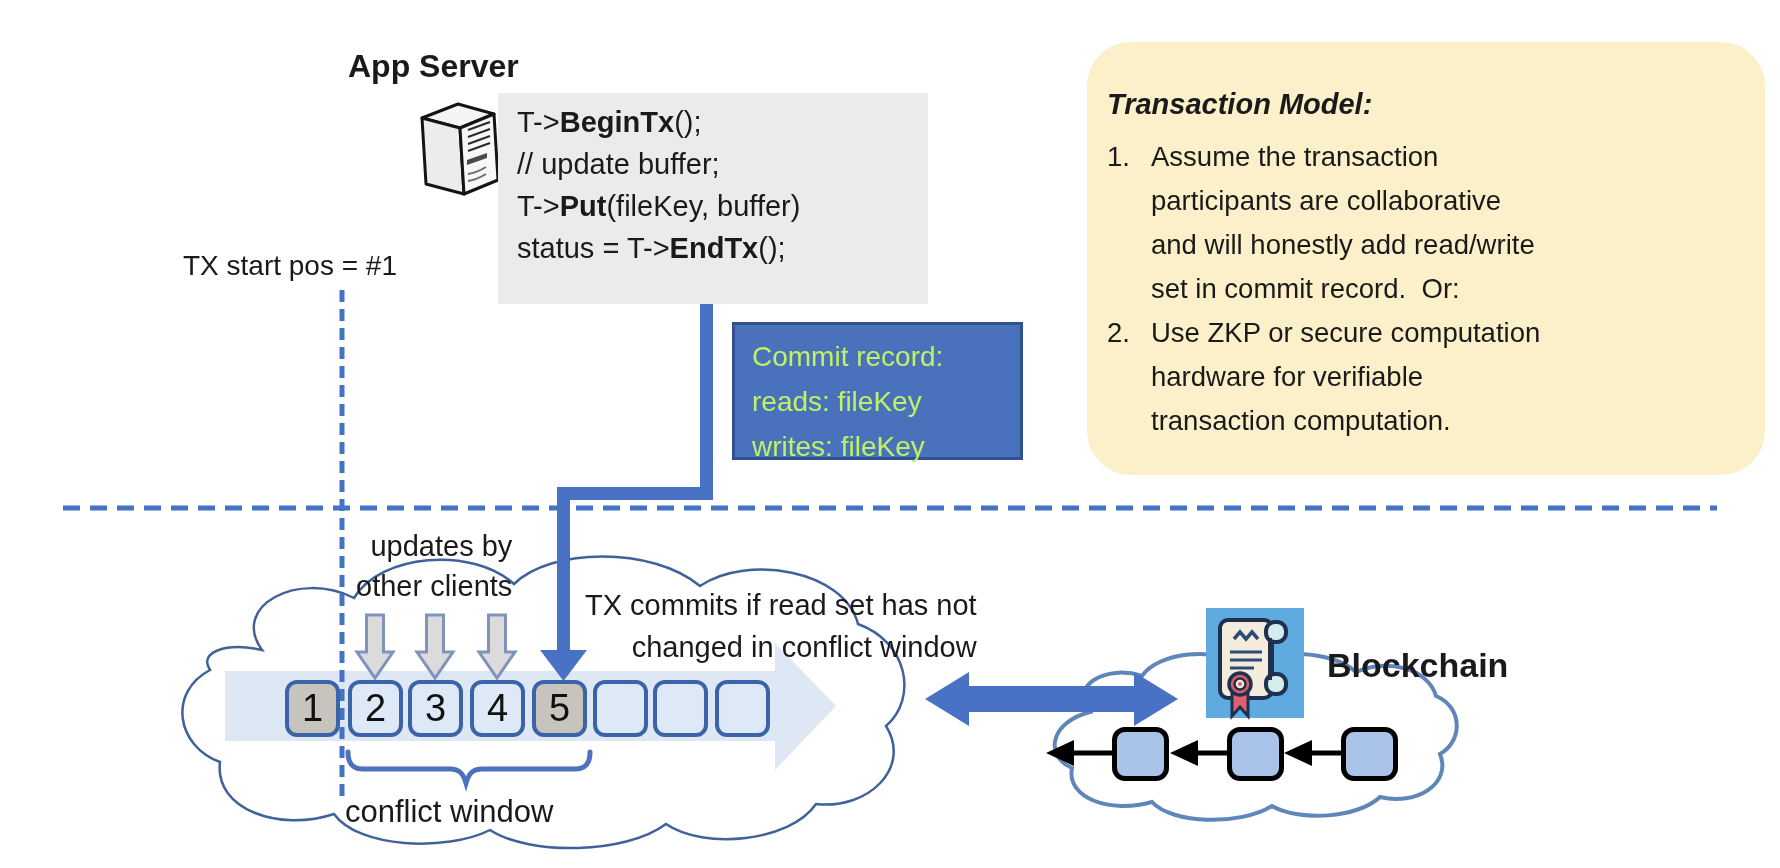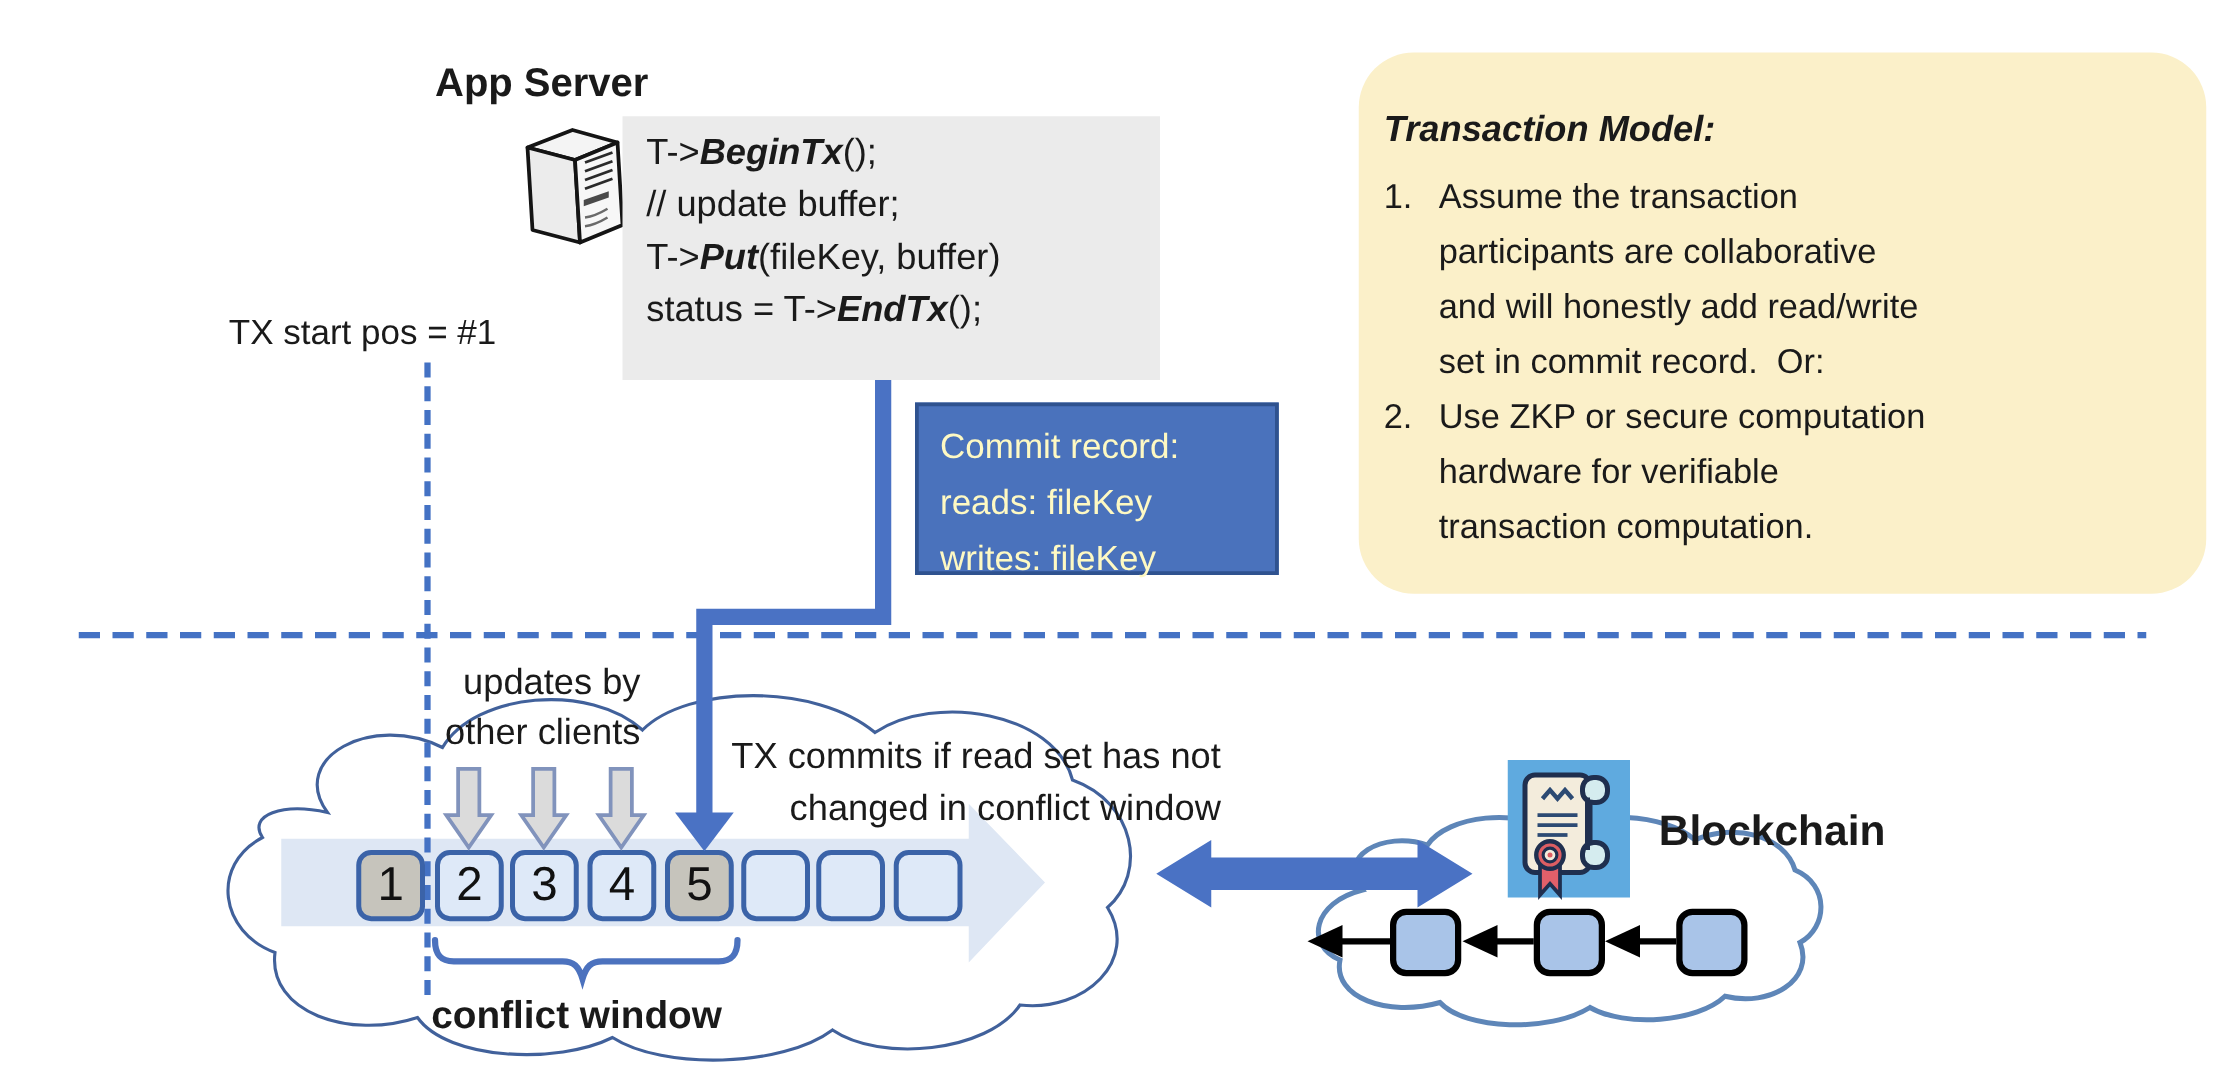--- a/index.html
+++ b/index.html
@@ -7,31 +7,31 @@
           font-family:"Liberation Sans",sans-serif;color:#1a1a1a;}
   .layer{position:absolute;left:0;top:0;width:1780px;height:868px;}
   .z1{z-index:1}.z2{z-index:2}.z4{z-index:4}
 
   
   .lbl{position:absolute;white-space:pre;text-align:right;}
   .app-server{left:348px;top:48px;font-size:32px;font-weight:bold;z-index:5;}
   .tx-start{left:183px;top:250px;font-size:28px;z-index:5;}
   .updates{left:356px;top:526px;font-size:29px;line-height:40px;z-index:5;}
   .commits{left:585px;top:584px;font-size:29px;line-height:42px;z-index:5;}
-  .conflict{left:345px;top:794px;font-size:31px;font-weight:bold;z-index:5;}
+  .conflict{left:345px;top:794px;font-size:31px;font-weight:normal;z-index:5;}
   .blockchain-lbl{left:1327px;top:646px;font-size:34px;font-weight:bold;z-index:5;}
 
   
   .code-box{position:absolute;left:498px;top:93px;width:430px;height:211px;background:#EBEBEB;
             z-index:5;padding:8px 0 0 19px;box-sizing:border-box;font-size:29px;line-height:42px;}
-  .code-line b{font-weight:bold;font-style:italic;}
+  .code-line b{font-weight:bold;}
 
   
   .commit-box{position:absolute;left:732px;top:322px;width:291px;height:138px;background:#4A72BC;
-              border:3px solid #2F528F;box-sizing:border-box;z-index:5;color:#fef9c3;
+              border:3px solid #2F528F;box-sizing:border-box;z-index:5;color:#bef264;
               padding:9px 0 0 17px;font-size:28px;line-height:45px;}
 
   
   .model-box{position:absolute;left:1087px;top:42px;width:678px;height:433px;background:#FBF0C9;
              border-radius:44px;z-index:5;box-sizing:border-box;padding:46px 24px 0 20px;}
   .model-title{font-size:29px;font-weight:bold;font-style:italic;margin-bottom:14px;}
   .model-item{display:flex;font-size:27.5px;line-height:44px;}
   .model-num{width:44px;flex:none;}
   .model-text div{white-space:pre-wrap;}
 

